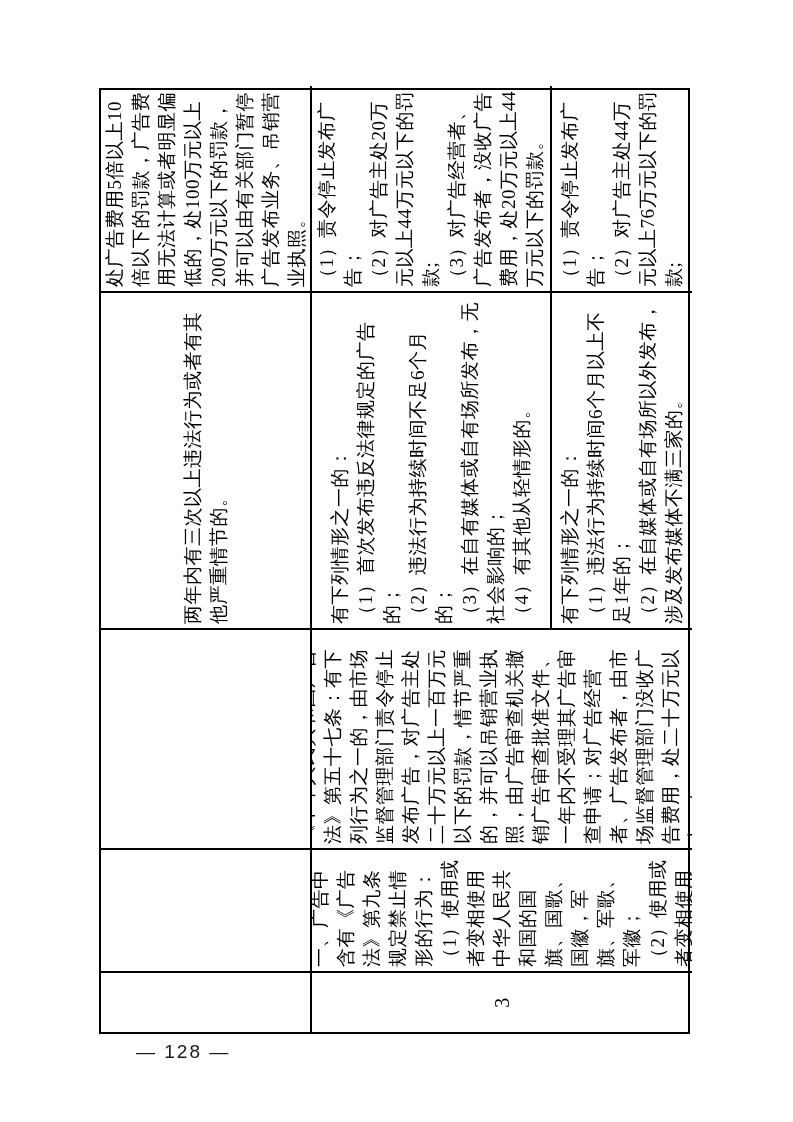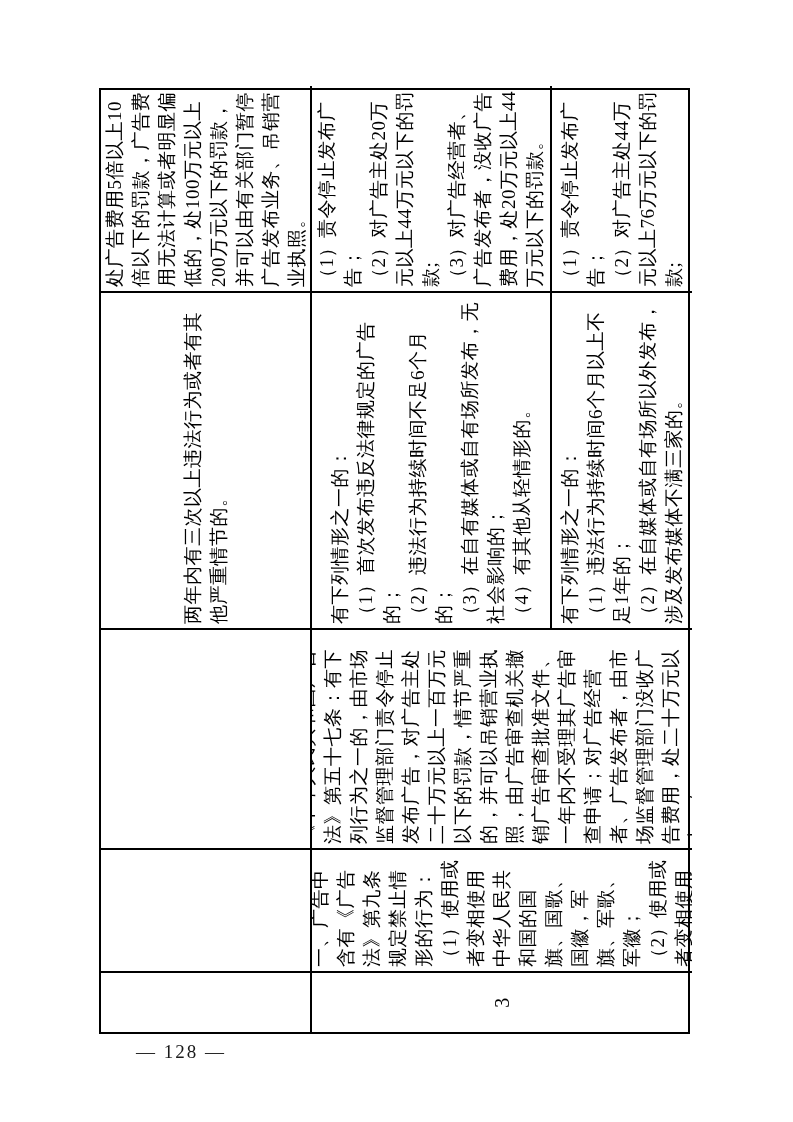--- a/index.html
+++ b/index.html
@@ -53,21 +53,21 @@
   .r3{grid-row:3;}
   .c1{grid-column:1;}
   .c2{grid-column:2;}
   .c3{grid-column:3;}
   .c4{grid-column:4;}
   .c5{grid-column:5;}
   .index-cell{align-items:center;text-align:center;font-size:20px;}
   .page-number{
     position:absolute;
     left:136px;top:1041px;
-    font-family:Liberation Serif, serif;
+    font-family:Liberation Sans, sans-serif;
     font-size:19px;
     letter-spacing:2px;
     color:#1a1a1a;
   }
 </style>
 </head>
 <body>
 
 <div class="page">
 

